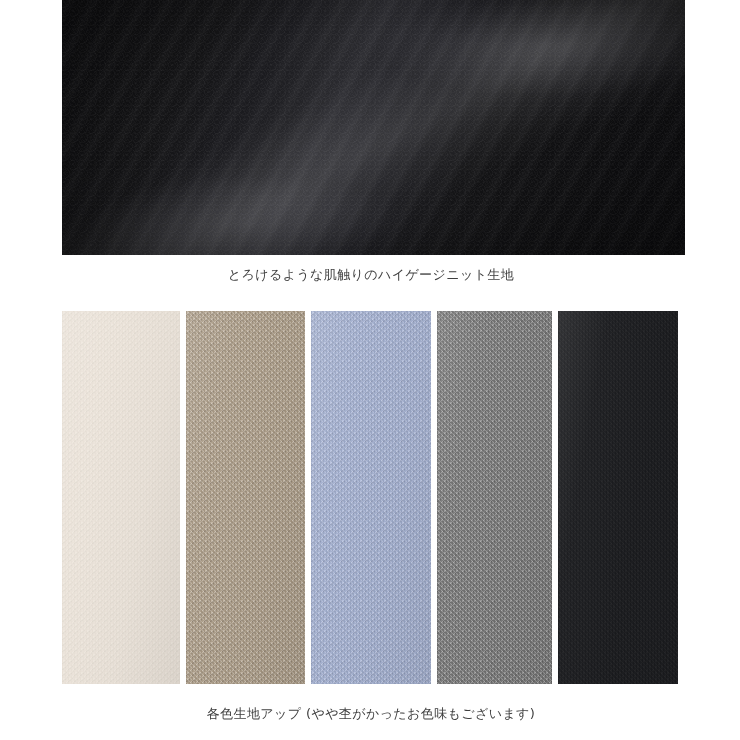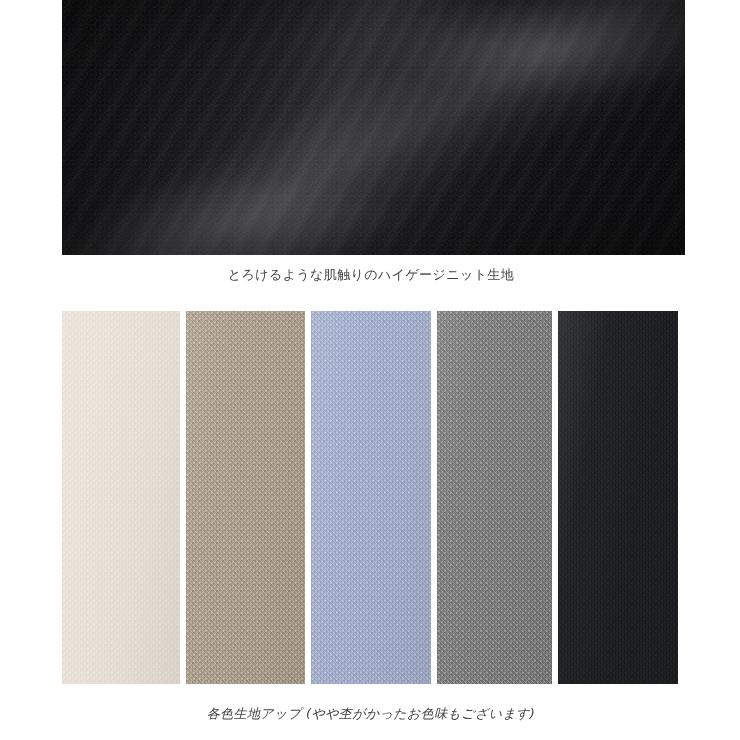--- a/index.html
+++ b/index.html
@@ -104,21 +104,21 @@
     left: 1px;
     width: 740px;
     text-align: center;
     font-size: 13px;
     line-height: 18px;
     color: #3f3f3f;
     letter-spacing: 0.4px;
     font-family: "DejaVu Sans", "Liberation Sans", sans-serif;
   }
   .caption-top { top: 266px; }
-  .caption-bottom { top: 705px; font-style: italic; }
+  .caption-bottom { top: 705px; }
 
   
   .swatch-strip {
     position: absolute;
     left: 62px;
     top: 311px;
     width: 616px;
     height: 373px;
     display: flex;
     gap: 6px;

